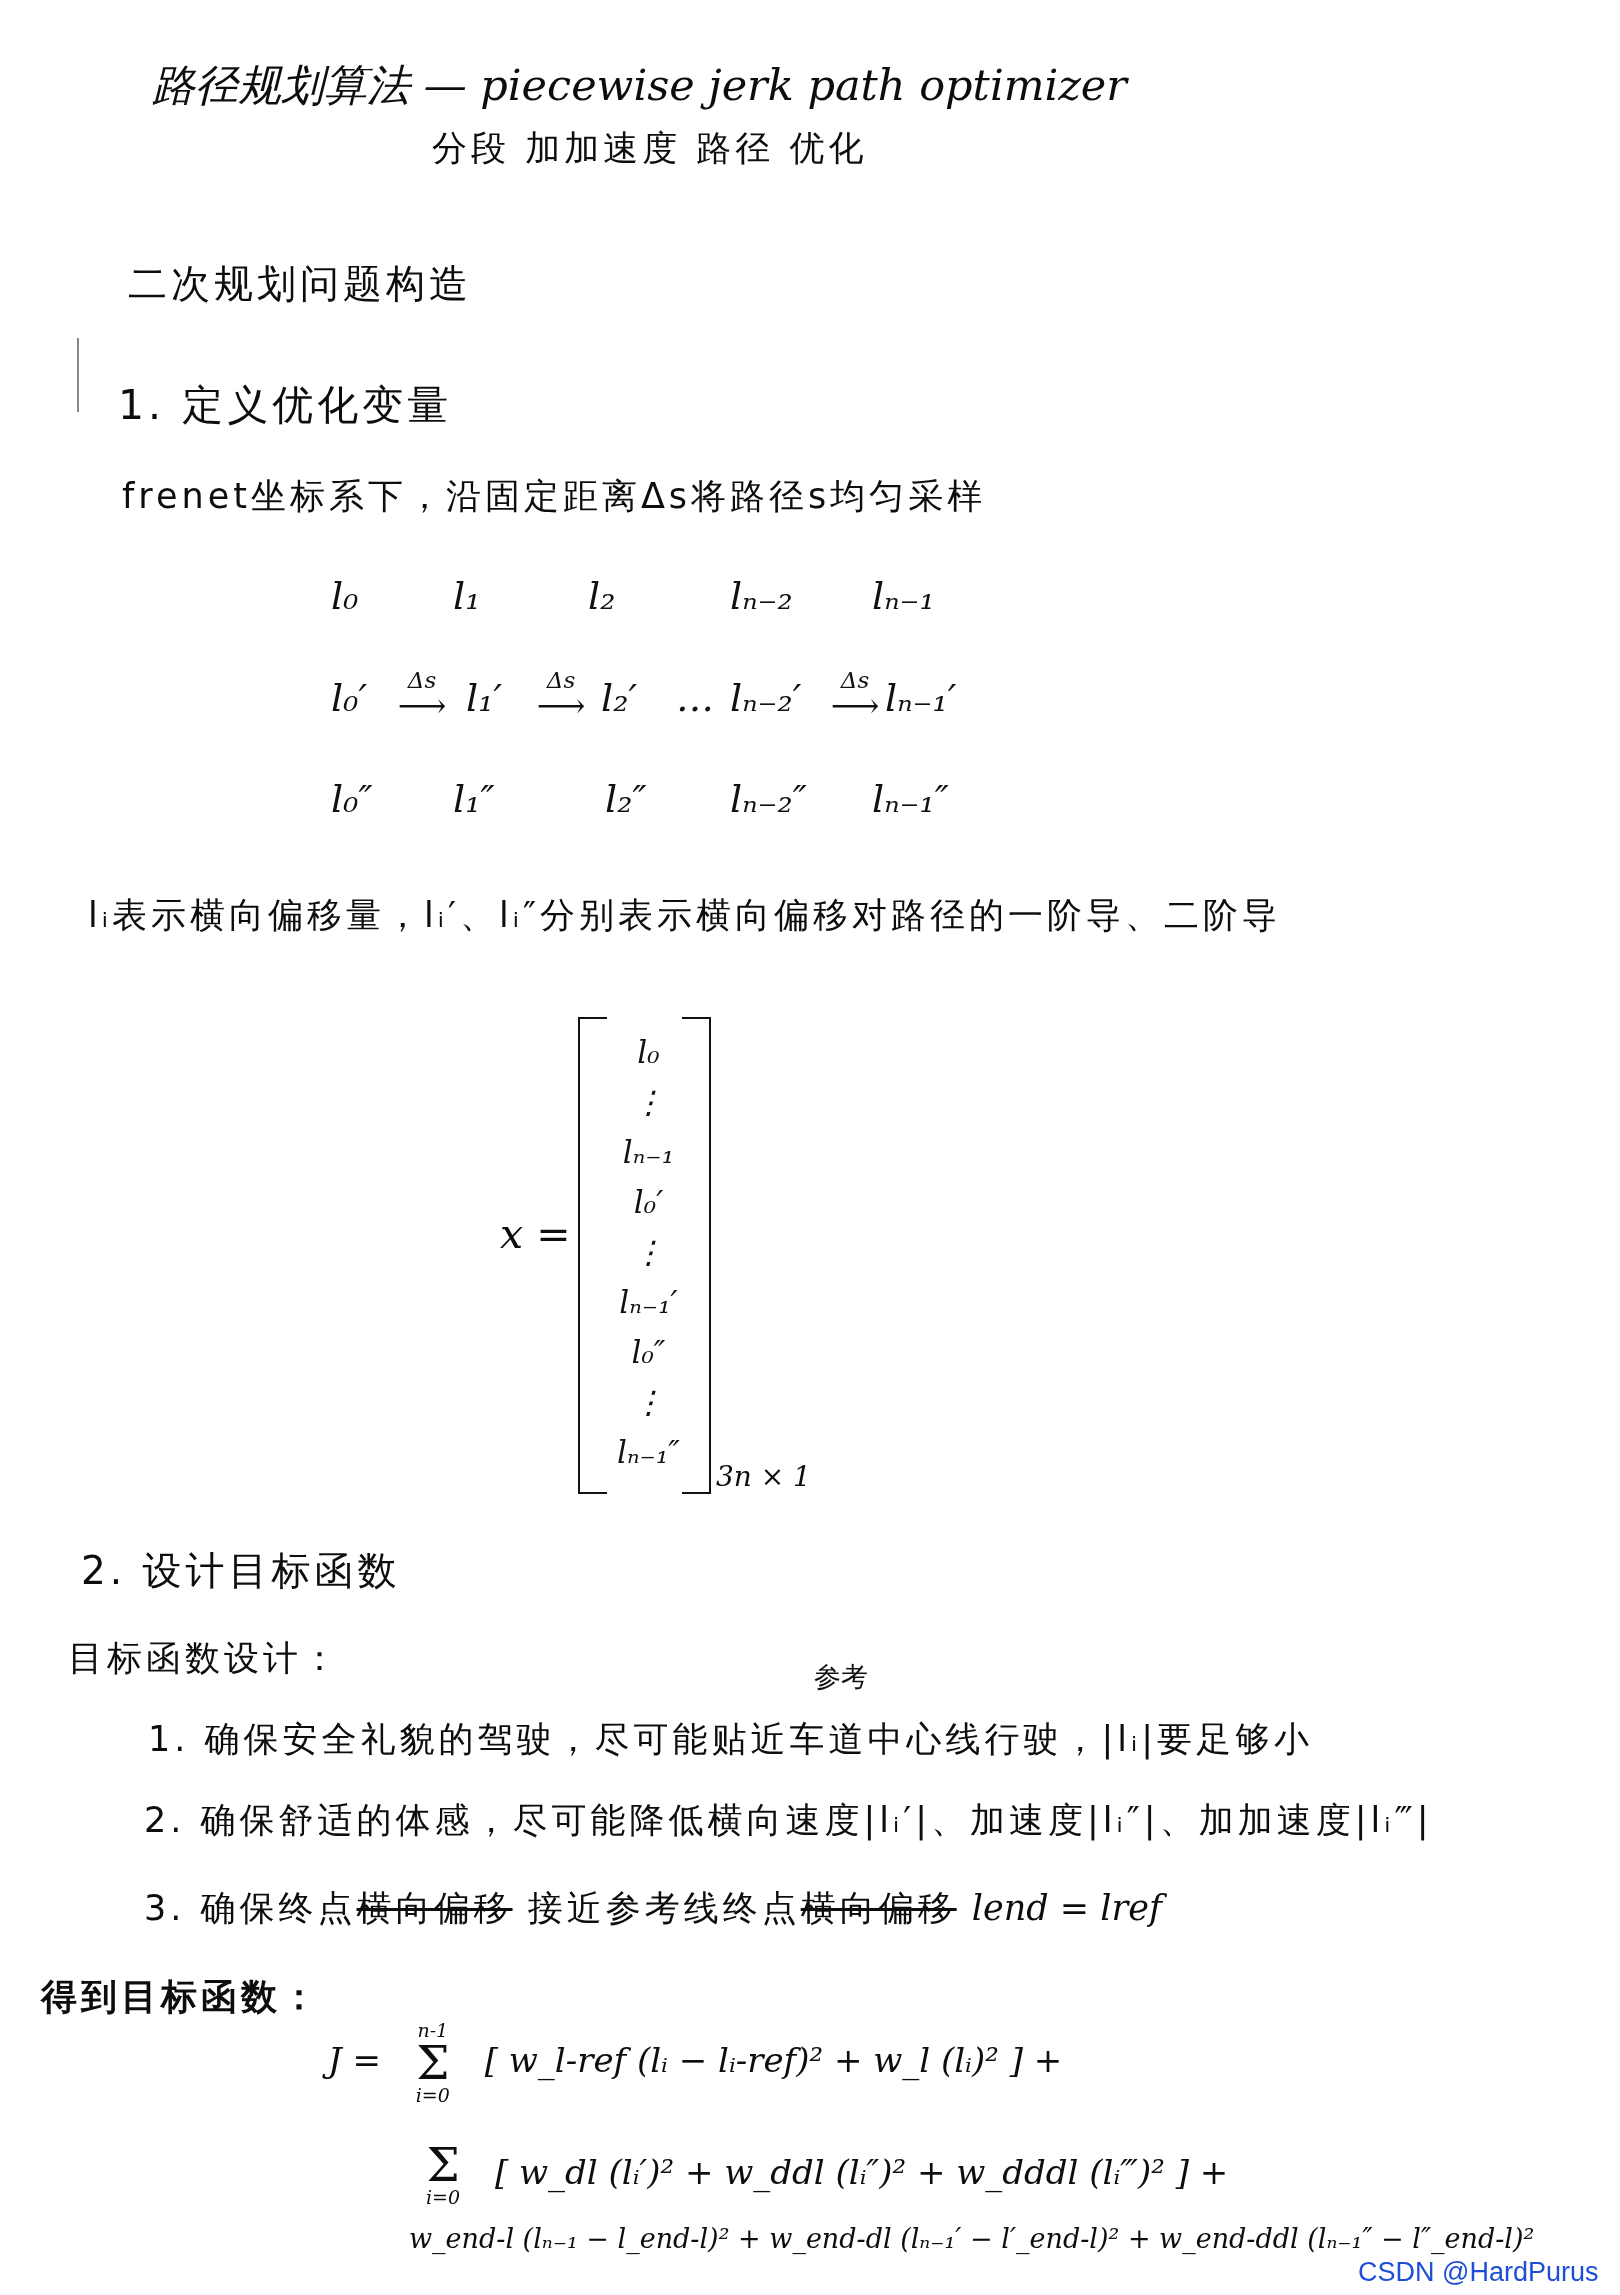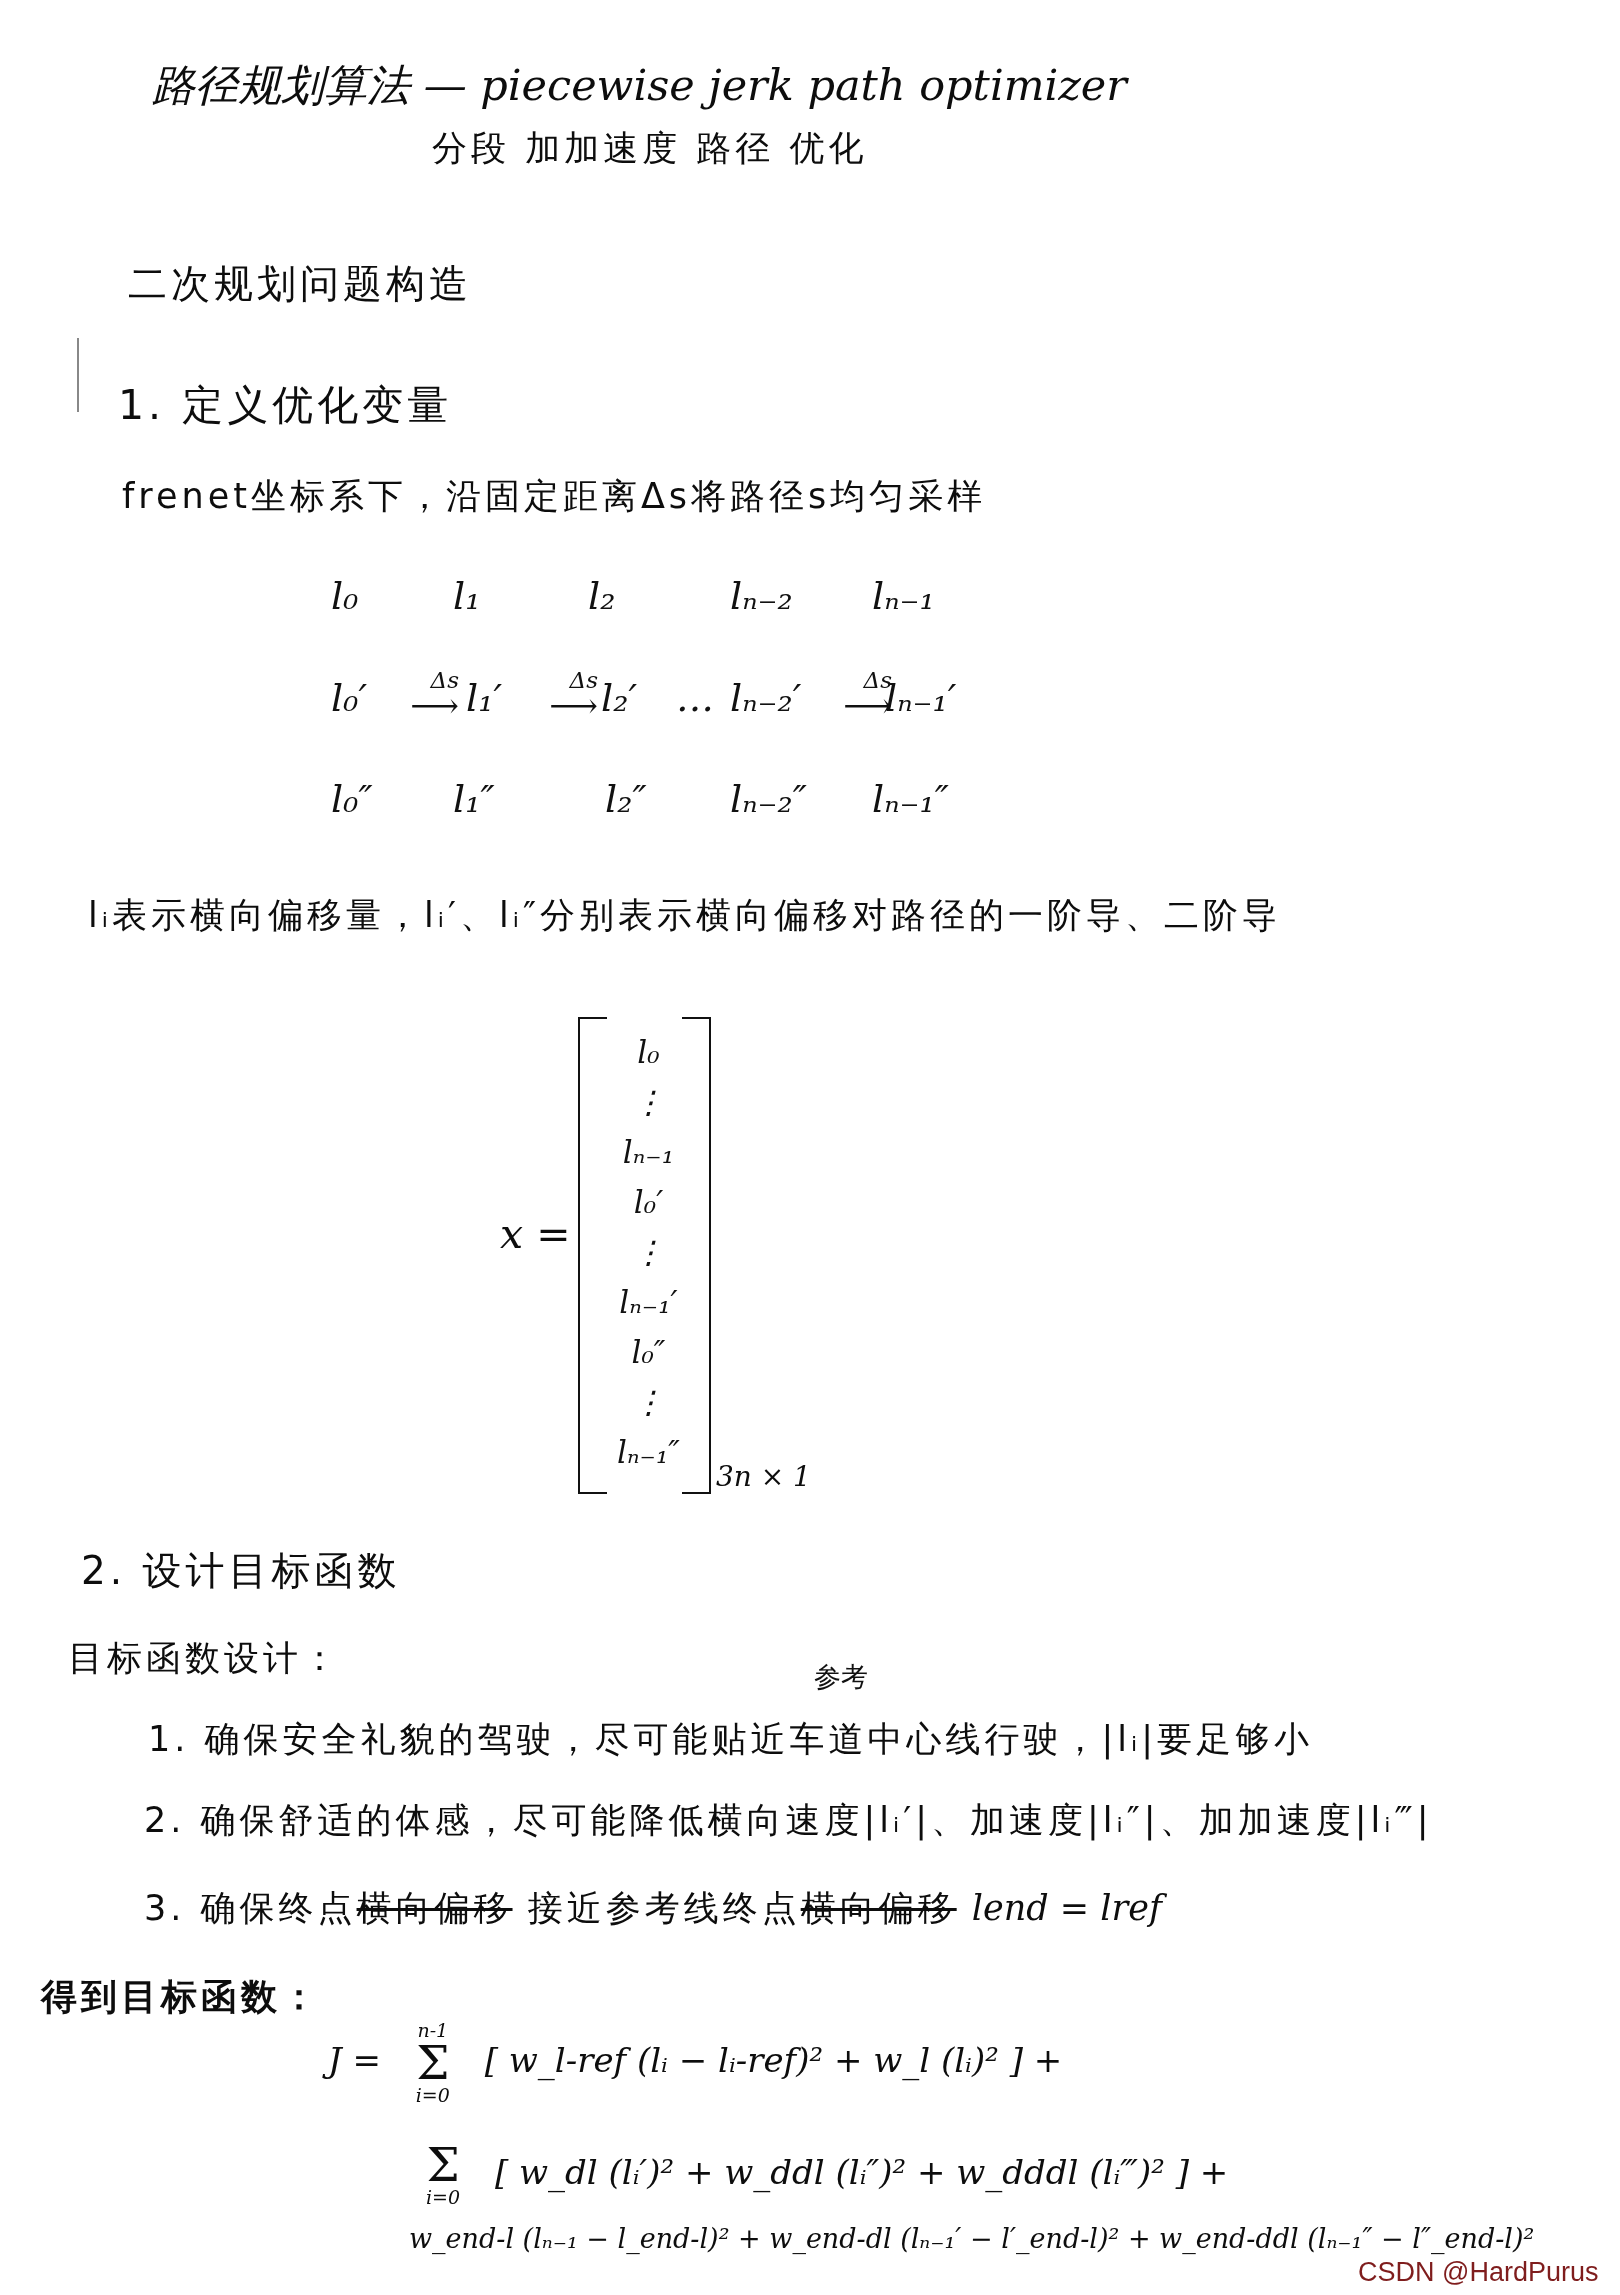--- a/index.html
+++ b/index.html
@@ -11,21 +11,21 @@
   .cn { font-family: "DejaVu Sans", sans-serif; font-style: normal; letter-spacing: 4px; }
   .title { left: 152px; top: 57px; font-size: 43px; }
   .subtitle { left: 432px; top: 125px; font-size: 35px; }
   .sec-heading { left: 128px; top: 257px; font-size: 39px; }
   .margin-mark { position: absolute; left: 77px; top: 338px; width: 2px; height: 74px; background: #888; }
   .step1 { left: 118px; top: 378px; font-size: 41px; }
   .desc1 { left: 122px; top: 473px; font-size: 35px; }
 
   .grid-row { position: absolute; left: 331px; height: 74px; width: 676px; }
   .grid-row .cell { position: absolute; font-size: 38px; font-style: italic; font-family: "DejaVu Serif", serif; }
-  .grid-row .arrow { position: absolute; font-size: 27px; font-style: italic; text-align: right; width: 74px; }
+  .grid-row .arrow { position: absolute; font-size: 27px; font-style: italic; text-align: center; width: 74px; }
   .grid-row .arrow .lbl { display: block; font-size: 23px; line-height: 23px; }
   .grid-row .arrow .line { display: block; font-size: 34px; line-height: 27px; font-style: normal; }
 
   .desc2 { left: 88px; top: 892px; font-size: 35px; }
 
   .vec-label { left: 500px; top: 1210px; font-size: 41px; }
   .bracket { position: absolute; top: 1017px; width: 27px; height: 473px; border-top: 2.7px solid #111; border-bottom: 2.7px solid #111; }
   .bracket.left { left: 578px; border-left: 2.7px solid #111; }
   .bracket.right { left: 682px; border-right: 2.7px solid #111; }
   .vec-col { position: absolute; left: 608px; top: 1027px; width: 81px; text-align: center; font-size: 31px; line-height: 50px; font-style: italic; }
@@ -42,21 +42,21 @@
 
   .result-label { left: 41px; top: 1973px; font-size: 36px; font-weight: bold; }
   .eq { font-size: 34px; font-family: "DejaVu Serif", serif; }
   .eq1 { left: 328px; top: 2020px; }
   .eq2 { left: 402px; top: 2142px; }
   .eq3 { left: 409px; top: 2223px; font-size: 27px; }
   .sum { display: inline-block; position: relative; text-align: center; vertical-align: middle; margin: 0 24px; }
   .sum .top, .sum .bot { display: block; font-size: 19px; line-height: 20px; }
   .sum .sig { display: block; font-size: 47px; line-height: 45px; font-style: normal; }
 
-  .watermark { position: absolute; left: 1358px; top: 2257px; font-family: "Liberation Sans", sans-serif; font-size: 27px; color: #7f1d1d; }
+  .watermark { position: absolute; left: 1358px; top: 2257px; font-family: "Liberation Sans", sans-serif; font-size: 27px; color: #1d4ed8; }
 </style>
 </head>
 <body>
 
 <div class="hw title">路径规划算法 — piecewise jerk path optimizer</div>
 <div class="hw cn subtitle">分段 加加速度  路径  优化</div>
 
 <div class="hw cn sec-heading">二次规划问题构造</div>
 <div class="margin-mark"></div>
 

